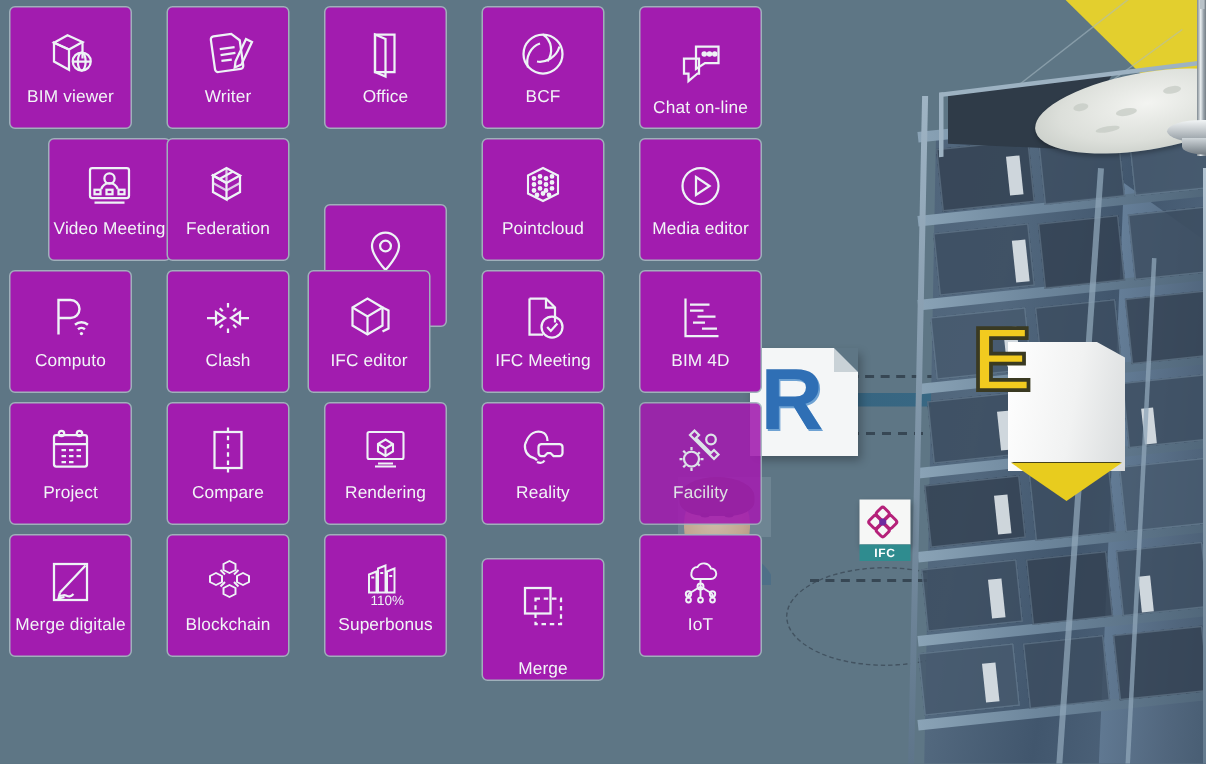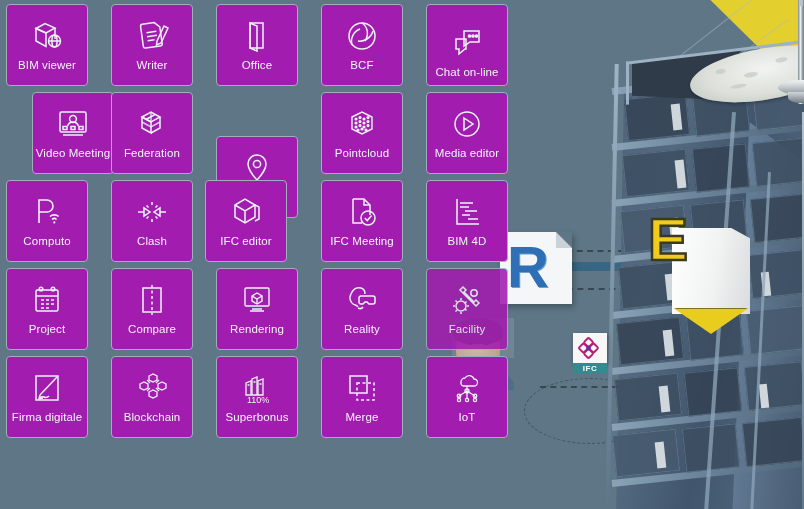--- a/index.html
+++ b/index.html
@@ -593,21 +593,21 @@
 
     <div class="tile" style="left:0px;top:352px;">
       <div class="ic">
         <svg width="38" height="38" viewBox="0 0 38 38" fill="none" stroke="#eef3f6" stroke-width="1.5">
           <rect x="8" y="7" width="22" height="24"></rect>
           <path d="M29 8 12 26"></path>
             <path d="M12 26l-1 4 4-1"></path>
           <path d="M11 28c2 1 3-1 5 0s3 1 5-1"></path>
         </svg>
       </div>
-      <div class="lb">Firma digitale</div>
+      <div class="lb">Merge digitale</div>
     </div>
 
     <div class="tile" style="left:105px;top:352px;">
       <div class="ic">
         <svg width="38" height="38" viewBox="0 0 38 38" fill="none" stroke="#eef3f6" stroke-width="1.3">
           <g>
             <path d="M16 7l4-2 4 2v4l-4 2-4-2z"></path>
             <path d="M7 15l4-2 4 2v4l-4 2-4-2z"></path>
             <path d="M25 15l4-2 4 2v4l-4 2-4-2z"></path>
             <path d="M16 23l4-2 4 2v4l-4 2-4-2z"></path>
@@ -624,21 +624,21 @@
           <path d="M8 26V14l5-2v14z"></path>
             <path d="M14 26V10l5-2v18z"></path>
             <path d="M20 26V12l5-2v16z"></path>
           <path d="M9.5 16h2M15.5 13h2M21.5 15h2"></path>
           <text x="9" y="34" font-size="9" font-family="Liberation Sans, sans-serif" fill="#eef3f6" stroke="none">110%</text>
         </svg>
       </div>
       <div class="lb">Superbonus</div>
     </div>
 
-    <div class="tile" style="left:315px;top:352px;">
+    <div class="tile" style="left:315px;top:368px;justify-content:space-between;">
       <div class="ic">
         <svg width="38" height="38" viewBox="0 0 38 38" fill="none" stroke="#eef3f6" stroke-width="1.5">
           <rect x="7" y="7" width="17" height="17"></rect>
           <rect x="14" y="14" width="17" height="17" stroke-dasharray="3 2.5"></rect>
         </svg>
       </div>
       <div class="lb">Merge</div>
     </div>
 
     <div class="tile" style="left:420px;top:352px;">

